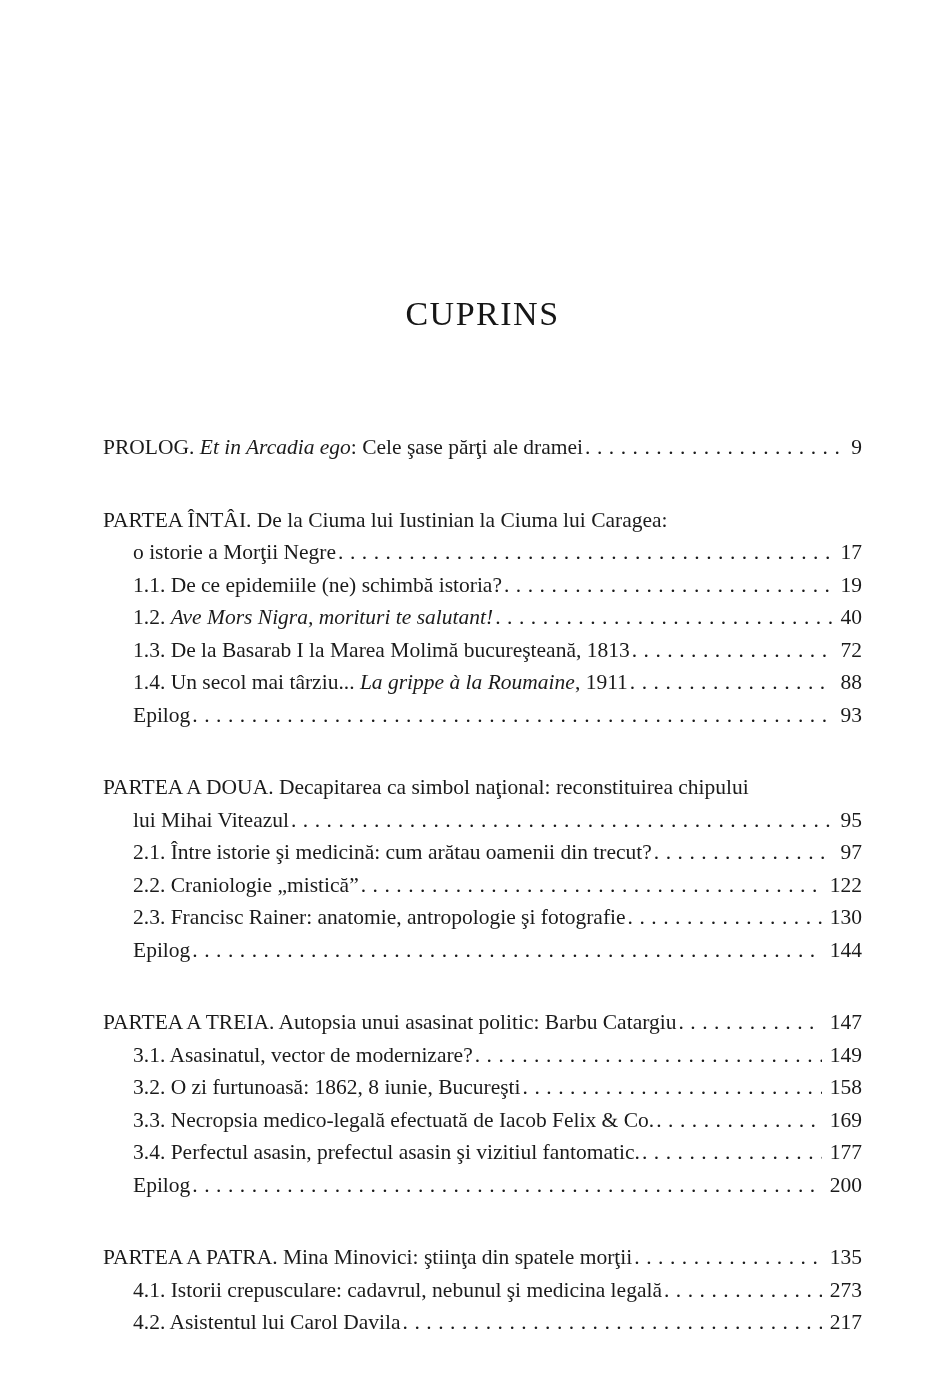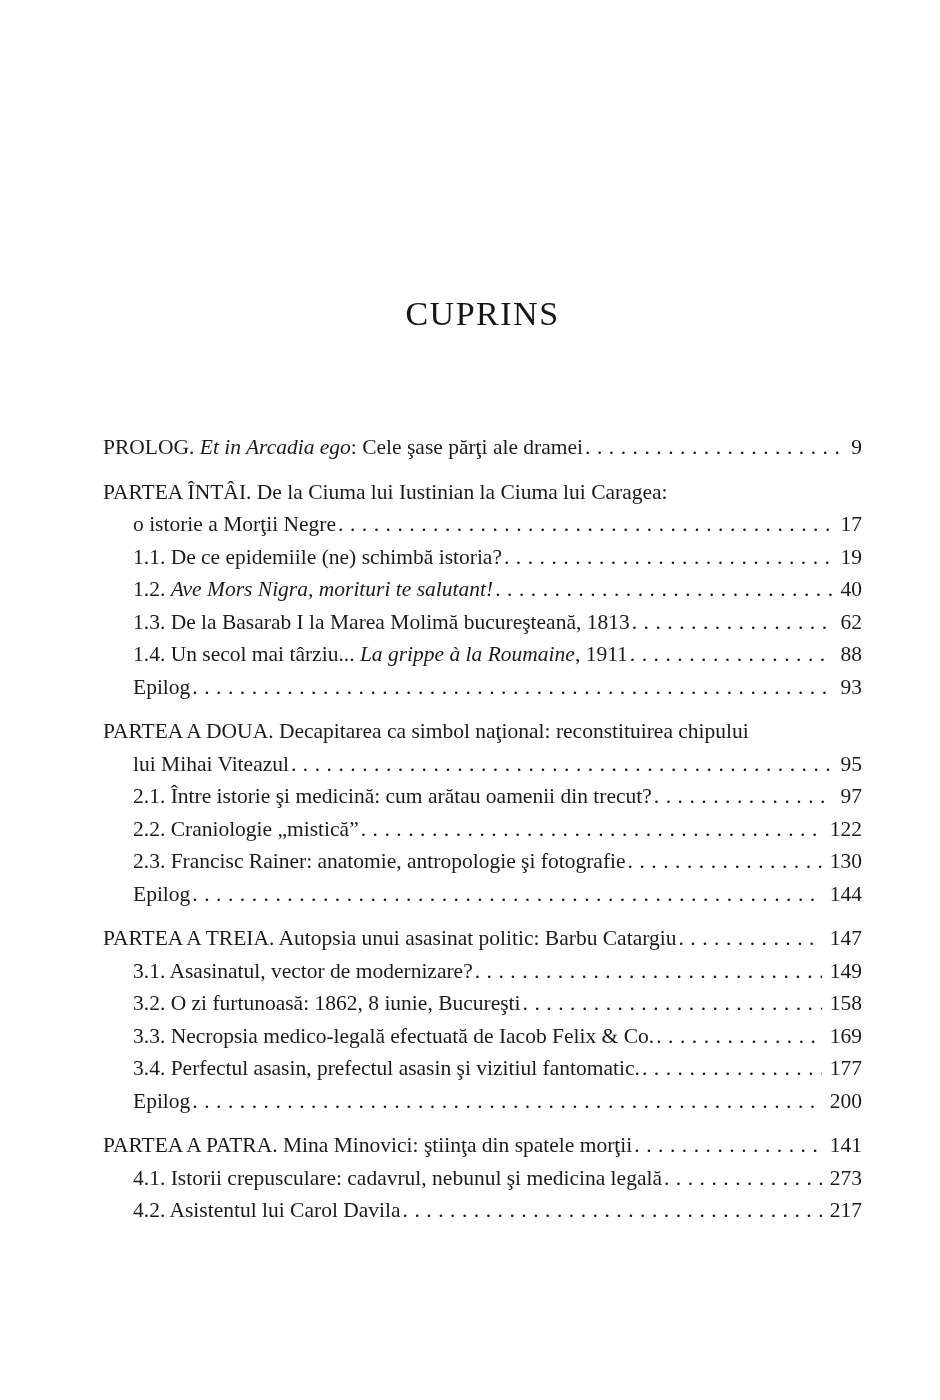--- a/index.html
+++ b/index.html
@@ -35,21 +35,21 @@
     width: 759px;
   }
   .row {
     display: flex;
     align-items: baseline;
     font-size: 21.5px;
     line-height: 32.5px;
     white-space: nowrap;
   }
   .row.indent-1 { padding-left: 30px; align-items: flex-end; }
-  .row.section-start { margin-top: 12px; }
+  .row.section-start { margin-top: 40px; }
   .content > .row:first-child { margin-top: 0; }
   .txt { flex: 0 0 auto; }
   .it { font-style: italic; }
   .dots {
     flex: 1 1 auto;
     min-width: 0;
     overflow: hidden;
     white-space: nowrap;
     letter-spacing: 6.5px;
     margin-left: 2px;
@@ -89,21 +89,21 @@
     <span class="pagenum">19</span>
   </div>
       <div class="row indent-1">
     <span class="txt"><span>1.2. </span><span class="it">Ave Mors Nigra, morituri te salutant!</span></span>
     <span class="dots"></span>
     <span class="pagenum">40</span>
   </div>
       <div class="row indent-1">
     <span class="txt"><span>1.3. De la Basarab I la Marea Molimă bucureşteană, 1813</span></span>
     <span class="dots"></span>
-    <span class="pagenum">62</span>
+    <span class="pagenum">72</span>
   </div>
       <div class="row indent-1">
     <span class="txt"><span>1.4. Un secol mai târziu... </span><span class="it">La grippe à la Roumaine</span><span>, 1911</span></span>
     <span class="dots"></span>
     <span class="pagenum">88</span>
   </div>
       <div class="row indent-1">
     <span class="txt"><span>Epilog</span></span>
     <span class="dots"></span>
     <span class="pagenum">93</span>
@@ -163,21 +163,21 @@
     <span class="pagenum">177</span>
   </div>
       <div class="row indent-1">
     <span class="txt"><span>Epilog</span></span>
     <span class="dots"></span>
     <span class="pagenum">200</span>
   </div>
       <div class="row indent-0 section-start">
     <span class="txt"><span>PARTEA A PATRA. Mina Minovici: ştiinţa din spatele morţii</span></span>
     <span class="dots"></span>
-    <span class="pagenum">141</span>
+    <span class="pagenum">135</span>
   </div>
       <div class="row indent-1">
     <span class="txt"><span>4.1. Istorii crepusculare: cadavrul, nebunul şi medicina legală</span></span>
     <span class="dots"></span>
     <span class="pagenum">273</span>
   </div>
       <div class="row indent-1">
     <span class="txt"><span>4.2. Asistentul lui Carol Davila</span></span>
     <span class="dots"></span>
     <span class="pagenum">217</span>

